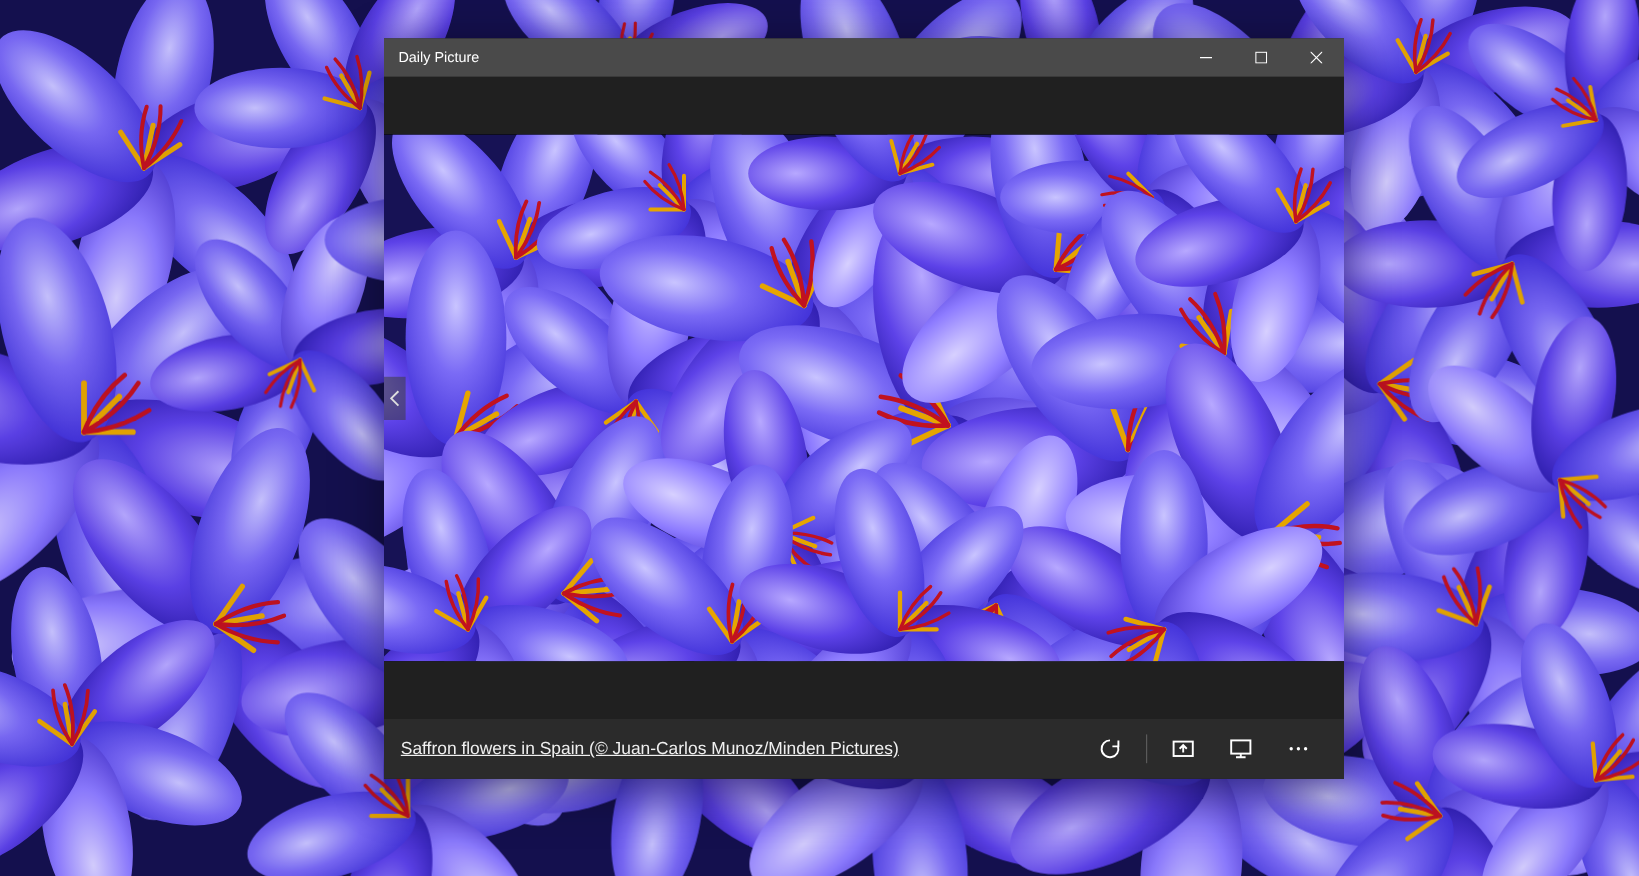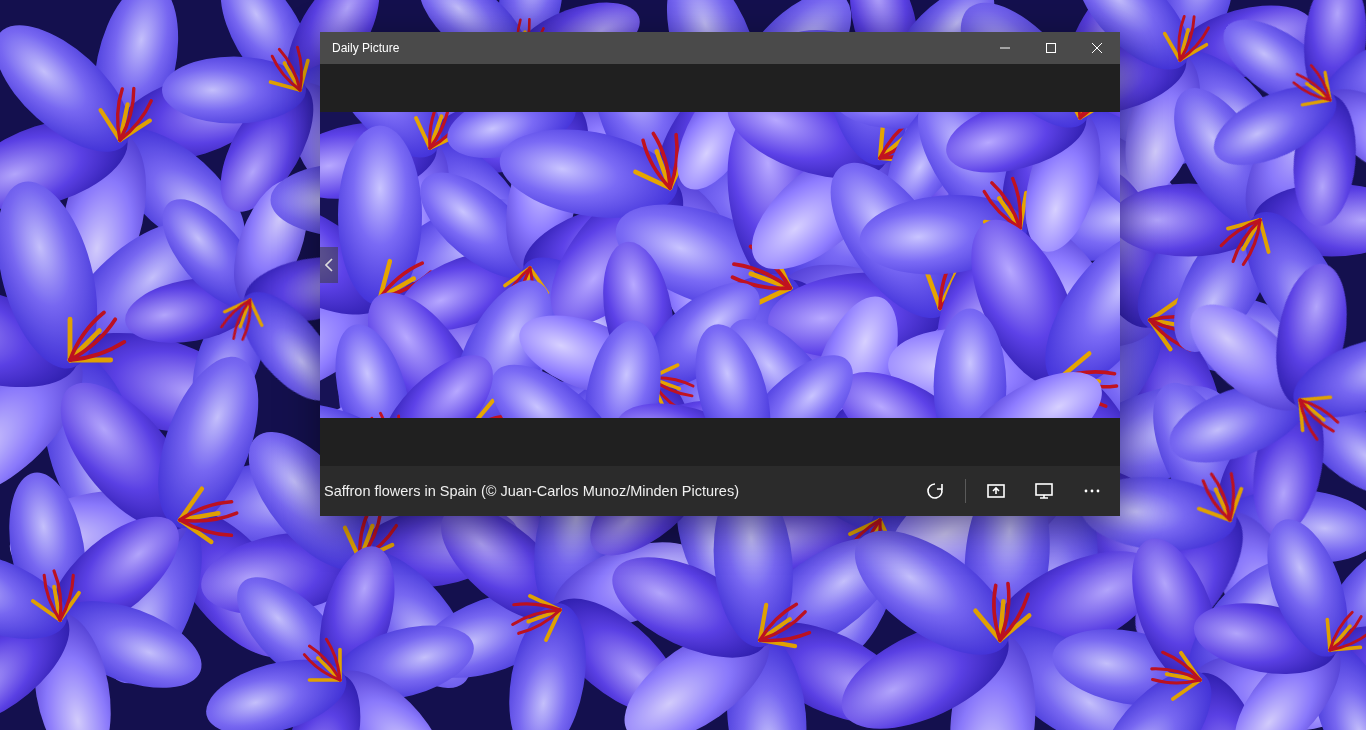--- a/index.html
+++ b/index.html
@@ -6,21 +6,21 @@
   
   .desktop{
     position:absolute;inset:0;
     background:#1a1460;
   }
   .desktop svg{position:absolute;inset:0;width:100%;height:100%;}
   
   .window{
     position:absolute;
     left:320px;top:32px;
-    width:800px;height:484px;
+    width:800px;height:617px;
     background:#1f1f1f;
     box-shadow:0 10px 40px rgba(0,0,0,.45);
     display:flex;flex-direction:column;
     color:#fff;
   }
   .titlebar{
     height:32px;flex:0 0 32px;
     background:#4a4a4a;
     display:flex;align-items:center;
     padding-left:12px;
@@ -42,23 +42,24 @@
     width:18px;height:36px;
     background:rgba(60,60,60,.55);
     display:flex;align-items:center;justify-content:center;
     color:#ddd;
   }
   .bottomband{height:48px;flex:0 0 48px;background:#202020;}
   .footer{
     height:50px;flex:0 0 50px;
     background:#2b2b2b;
     display:flex;align-items:center;
-    padding:0 4px;
+    padding:0 14px;
     font-size:14.5px;
     color:#f0f0f0;
+    text-decoration:underline;
   }
   .footer .spacer{flex:1;}
   .ftr-btn{
     width:48px;height:50px;display:flex;align-items:center;justify-content:center;
     color:#fff;
   }
   .divider{width:1px;height:24px;background:#5a5a5a;margin:0 6px;}
   svg{display:block;}
 </style>
 </head>

